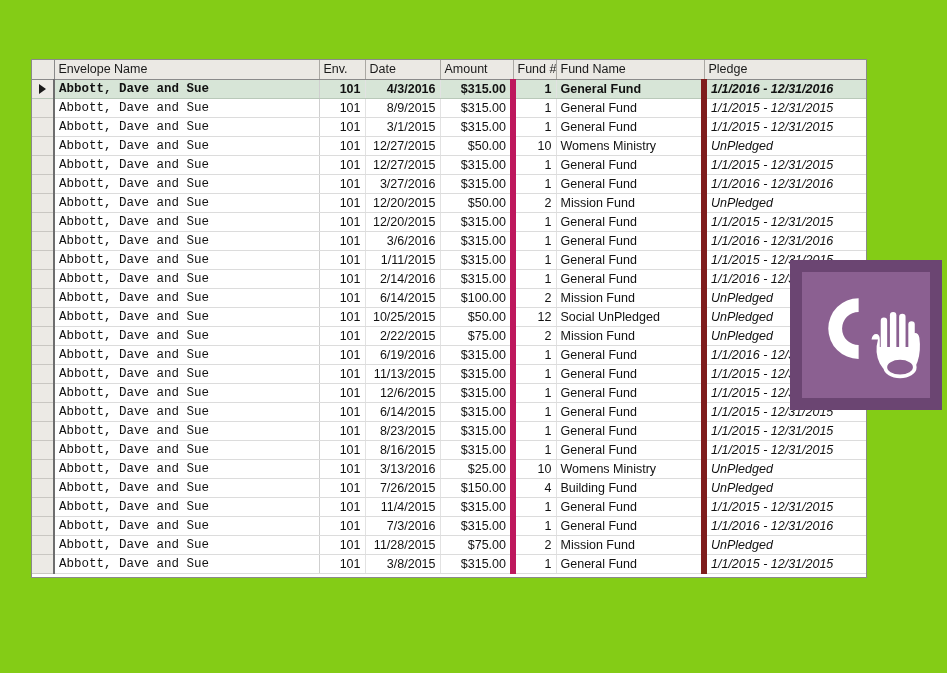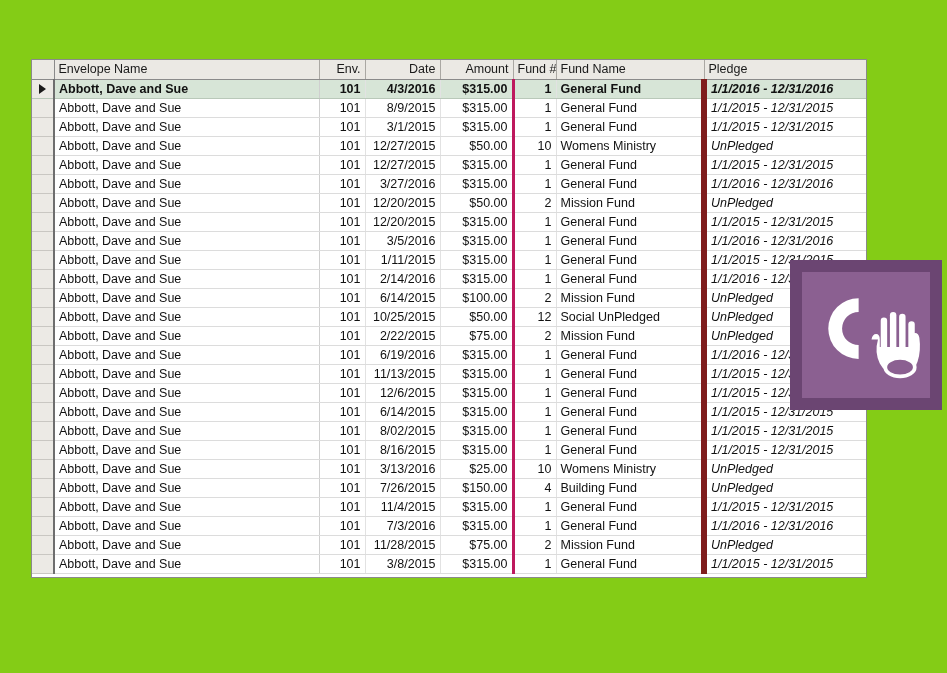--- a/index.html
+++ b/index.html
@@ -63,21 +63,21 @@
     background: #ebe9e4;
     border-right: 1px solid #aaa8a3;
     border-bottom: 1px solid #8a8a8a;
     font-size: 12.5px;
     color: #1a1a1a;
     text-align: left;
     height: 22px;
     font-weight: normal;
     vertical-align: middle;
   }
-  thead th.num { text-align: right; }
+  thead th.num { text-align: left; }
   thead th.sel-h {
     border-right: 1px solid #8a8a8a;
     background: #ebe9e4;
   }
   thead th.last { border-right: none; }
 
   
   tbody td {
     border-bottom: 1px solid #dcdcdc;
     border-right: 1px solid #e2e2e2;
@@ -86,22 +86,22 @@
   }
   tbody td.sel-col {
     background: #eceae5;
     border-right: 2px solid #6e6e6e;
     border-bottom: 1px solid #c9c7c2;
     padding: 0;
     text-align: center;
     position: relative;
   }
   tbody td.num { text-align: right; }
-  tbody td.name { border-right: 1px solid #cfcfcf; }
-  tbody td.amt  { border-right: 3px solid #be185d; }
+  tbody td.name { border-right: 1px solid #cfcfcf; font-family: Liberation Mono, monospace; }
+  tbody td.amt  { border-right: 6px solid #be185d; }
   tbody td.fname{ border-right: 6px solid #7f1d1d; }
   tbody td.last { border-right: none; font-style: italic; }
 
   
   tbody tr.selected td {
     background: #d7e5d7;
     font-weight: bold;
     border-bottom: 1px solid #b9c8b9;
   }
   tbody tr.selected td.sel-col {
@@ -243,21 +243,21 @@
             <td class="num">12/20/2015</td>
             <td class="num amt">$315.00</td>
             <td class="num">1</td>
             <td class="fname">General Fund</td>
             <td class="last">1/1/2015 - 12/31/2015</td>
           </tr>
           <tr>
             <td class="sel-col"></td>
             <td class="name">Abbott, Dave and Sue</td>
             <td class="num">101</td>
-            <td class="num">3/5/2016</td>
+            <td class="num">3/6/2016</td>
             <td class="num amt">$315.00</td>
             <td class="num">1</td>
             <td class="fname">General Fund</td>
             <td class="last">1/1/2016 - 12/31/2016</td>
           </tr>
           <tr>
             <td class="sel-col"></td>
             <td class="name">Abbott, Dave and Sue</td>
             <td class="num">101</td>
             <td class="num">1/11/2015</td>
@@ -343,21 +343,21 @@
             <td class="num">6/14/2015</td>
             <td class="num amt">$315.00</td>
             <td class="num">1</td>
             <td class="fname">General Fund</td>
             <td class="last">1/1/2015 - 12/31/2015</td>
           </tr>
           <tr>
             <td class="sel-col"></td>
             <td class="name">Abbott, Dave and Sue</td>
             <td class="num">101</td>
-            <td class="num">8/02/2015</td>
+            <td class="num">8/23/2015</td>
             <td class="num amt">$315.00</td>
             <td class="num">1</td>
             <td class="fname">General Fund</td>
             <td class="last">1/1/2015 - 12/31/2015</td>
           </tr>
           <tr>
             <td class="sel-col"></td>
             <td class="name">Abbott, Dave and Sue</td>
             <td class="num">101</td>
             <td class="num">8/16/2015</td>

